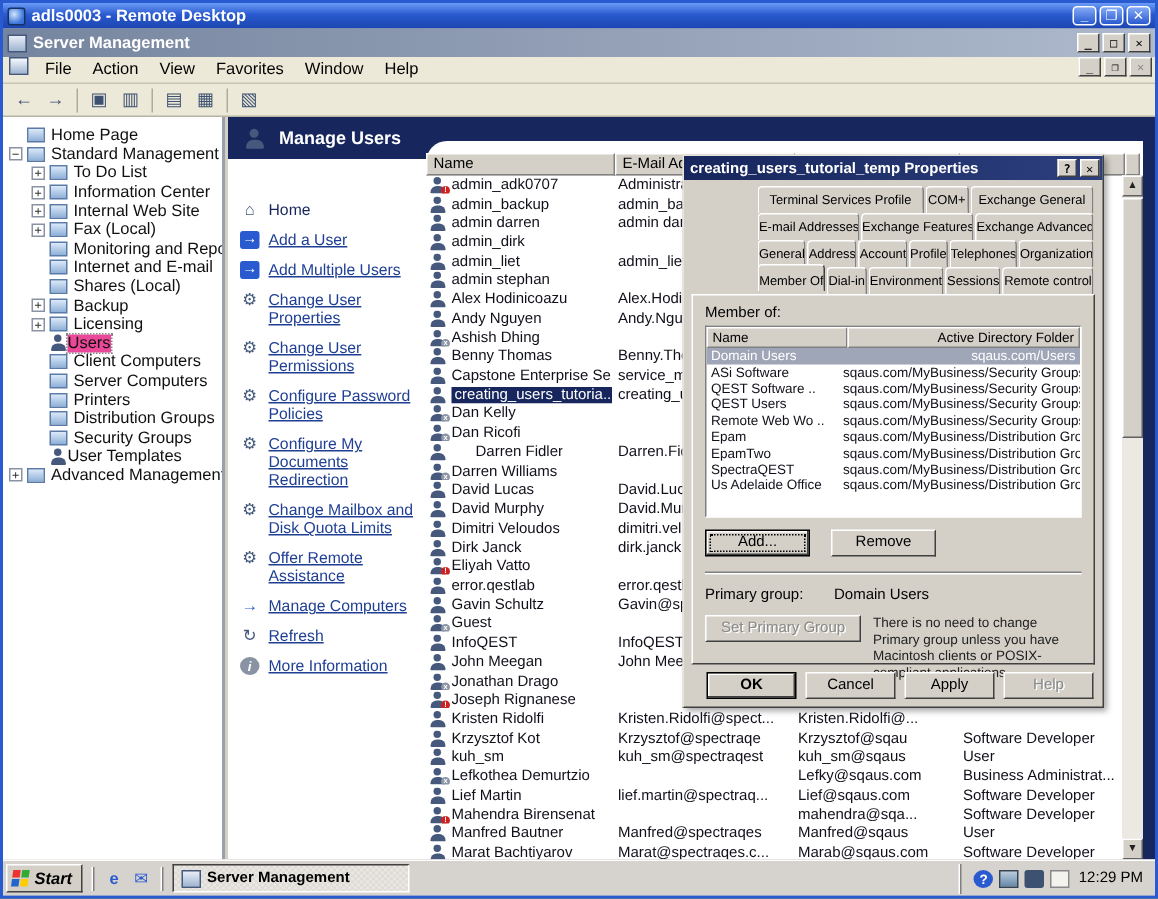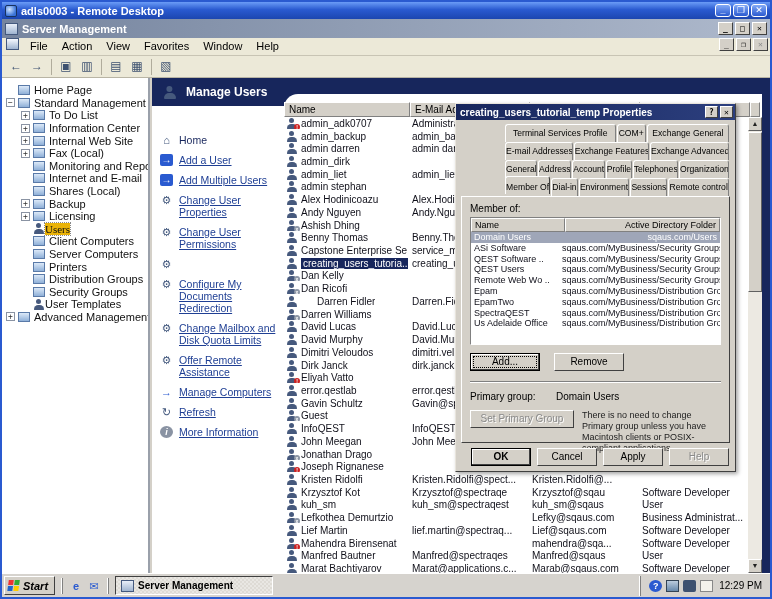--- a/index.html
+++ b/index.html
@@ -43,21 +43,21 @@
   
   .tree{position:absolute;left:0;top:76px;width:148px;bottom:24px;background:#fff;
     border-right:2px solid #9aa0aa;overflow:hidden;font-size:11px;color:#101010;padding-top:6px;}
   .trow{display:flex;align-items:center;height:12.6px;white-space:nowrap;}
   .texp{width:9px;height:9px;border:1px solid #8a93a3;background:#fff;font-size:8px;line-height:7px;
     text-align:center;color:#333;margin-right:3px;flex:none;font-family:"DejaVu Sans Mono",monospace;}
   .texp.none{border:none;background:transparent;}
   .tic{width:12px;height:10px;background:linear-gradient(#dce9f8,#8fb0d8);border:1px solid #5a7aa8;
     margin-right:4px;flex:none;}
   .tlabel{overflow:hidden;text-overflow:clip;}
-  .trow.sel .tlabel{background:#eab308;outline:1px dotted #888;font-family:Liberation Serif, serif;}
+  .trow.sel .tlabel{background:#ec4899;outline:1px dotted #888;}
   .rightbg{position:absolute;left:150px;top:76px;right:0;bottom:24px;background:#17265c;}
   .band{position:absolute;left:150px;top:76px;right:0;height:28px;color:#fff;display:flex;
     align-items:center;font-size:12px;font-weight:bold;padding-left:12px;}
   .band .uic{margin-right:10px;transform:scale(1.2);}
   
   .tasks{position:absolute;left:150px;top:104px;width:132px;bottom:24px;background:#fff;
     padding:28px 6px 0 8px;font-size:10.5px;}
   .task{display:flex;margin-bottom:8px;align-items:flex-start;}
   .lic{width:13px;height:12px;flex:none;margin-right:6px;text-align:center;font-size:11px;line-height:12px;color:#44597e;}
   .lic.add{background:#2a5ad0;border-radius:2px;color:#fff;font-size:10px;line-height:12px;font-weight:bold;}
@@ -328,20 +328,21 @@
       <div class="task">
         <span class="lic gear">⚙</span>
         <a>Change User Properties</a>
       </div>
       <div class="task">
         <span class="lic gear">⚙</span>
         <a>Change User Permissions</a>
       </div>
       <div class="task">
         <span class="lic gear">⚙</span>
+        <a>Configure Password Policies</a>
       </div>
       <div class="task">
         <span class="lic gear">⚙</span>
         <a>Configure My Documents Redirection</a>
       </div>
       <div class="task">
         <span class="lic gear">⚙</span>
         <a>Change Mailbox and Disk Quota Limits</a>
       </div>
       <div class="task">
@@ -706,21 +707,21 @@
           </span>
           <span class="ucell" style="width: 120px;">Manfred@spectraqes</span>
           <span class="ucell" style="width: 110px;">Manfred@sqaus</span>
           <span class="ucell" style="width: 110px;">User</span>
         </div>
         <div class="urow">
           <span class="ucell uname" style="width: 126px;">
             <span class="uic"></span>
             <span class="nm">Marat Bachtiyarov</span>
           </span>
-          <span class="ucell" style="width: 120px;">Marat@applications.c...</span>
+          <span class="ucell" style="width: 120px;">Marat@spectraqes.c...</span>
           <span class="ucell" style="width: 110px;">Marab@sqaus.com</span>
           <span class="ucell" style="width: 110px;">Software Developer</span>
         </div>
       </div>
     <div class="vscroll">
       <span class="sarrow up">▲</span>
       <span class="sthumb"></span>
       <span class="sarrow dn">▼</span>
     </div>
   </div>

